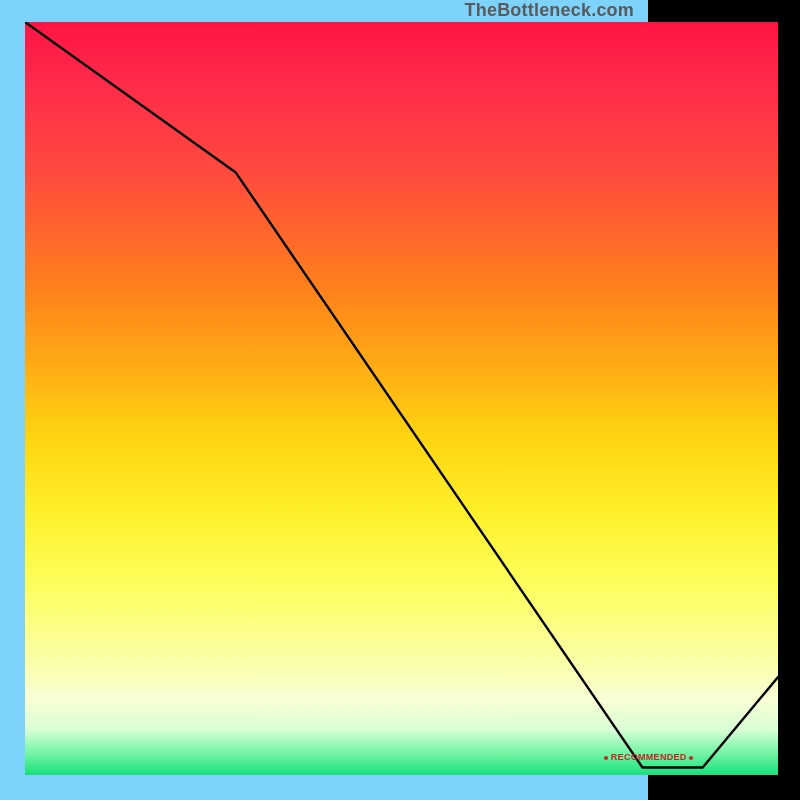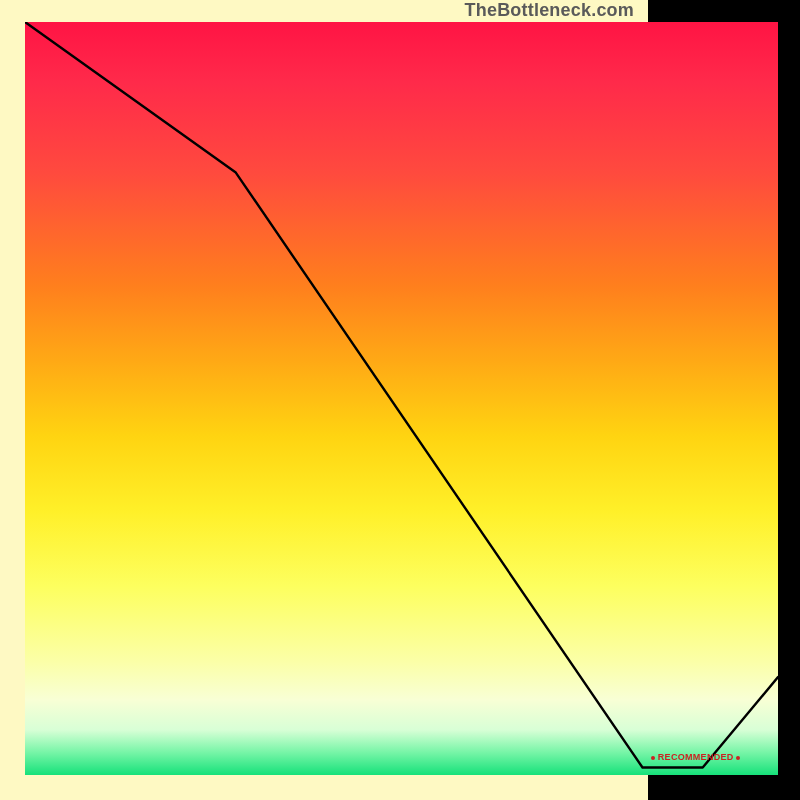--- a/index.html
+++ b/index.html
@@ -1,17 +1,17 @@
 <!DOCTYPE html>
 <html><head>
 <meta charset="utf-8">
 <style>
   * { margin: 0; padding: 0; box-sizing: border-box; }
   html, body { width: 800px; height: 800px; background: #000; font-family: Arial, Helvetica, sans-serif; }
-  .frame { position: relative; width: 648px; height: 800px; background: #fef9c3; }
+  .frame { position: relative; width: 648px; height: 800px; background: #7dd3fc; }
   .watermark { position: absolute; top: 0; right: 14px; color: #5a5a5a; font-size: 18px; font-weight: 600; letter-spacing: 0.2px; }
   .plot { position: absolute; left: 25px; top: 22px; width: 753px; height: 753px; overflow: hidden; }
   .grad { width: 100%; height: 100%;
     background: linear-gradient(to bottom,
       #ff1444 0%,
       #ff2a4a 8%,
       #ff4a3e 20%,
       #ff7f1d 35%,
       #ffa915 45%,
       #ffd411 55%,
@@ -34,19 +34,19 @@
 <div class="frame">
   <div class="watermark">TheBottleneck.com</div>
 
   <div class="plot">
     <div class="grad"></div>
 
     <svg class="line" viewBox="0 0 753 753" preserveAspectRatio="none">
       <path id="curve-path" fill="none" stroke="#000" stroke-width="2.4" stroke-linejoin="round" stroke-linecap="round" d="M0.0 0.0 L210.8 150.6 L617.5 745.5 L677.7 745.5 L753.0 655.1 "></path>
     </svg>
 
-    <div id="annot" class="annot" style="left: 626px; top: 729.94px;">
+    <div id="annot" class="annot" style="left: 579px; top: 729.94px;">
       <span class="dot"></span>
       <span id="annot-text">RECOMMENDED</span>
       <span class="dot"></span>
     </div>
   </div>
 </div>
 
 </body></html>

